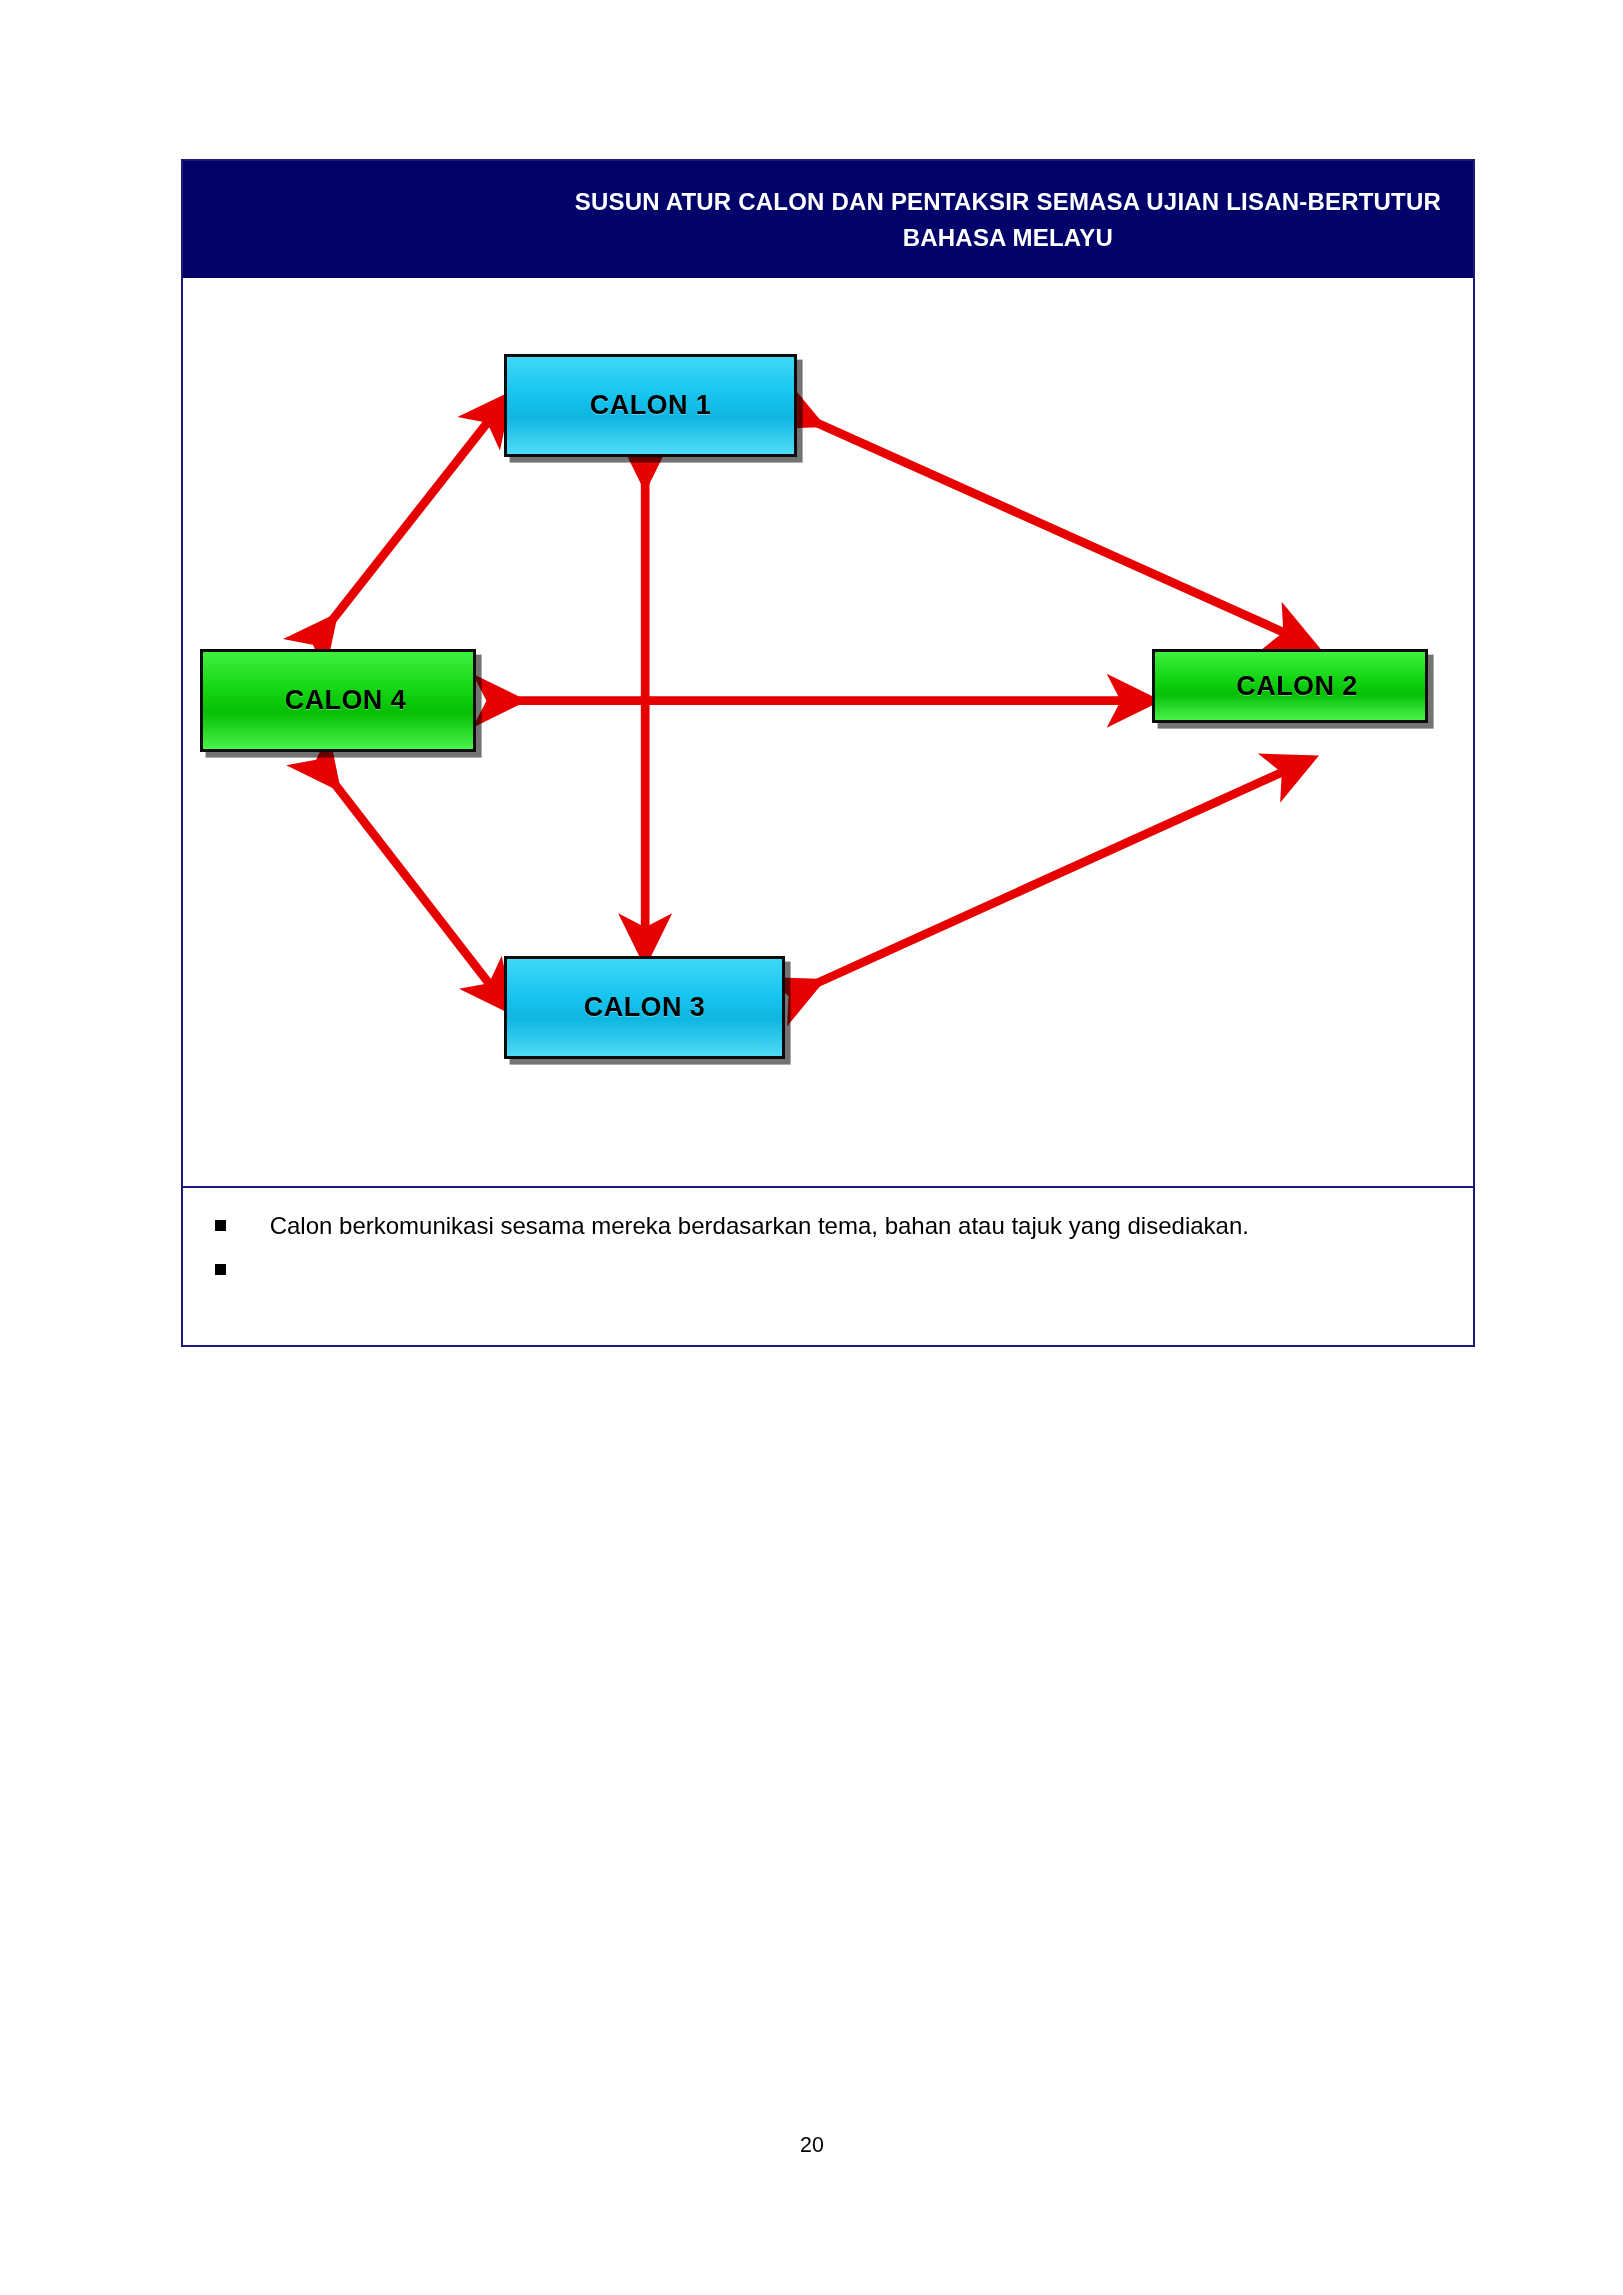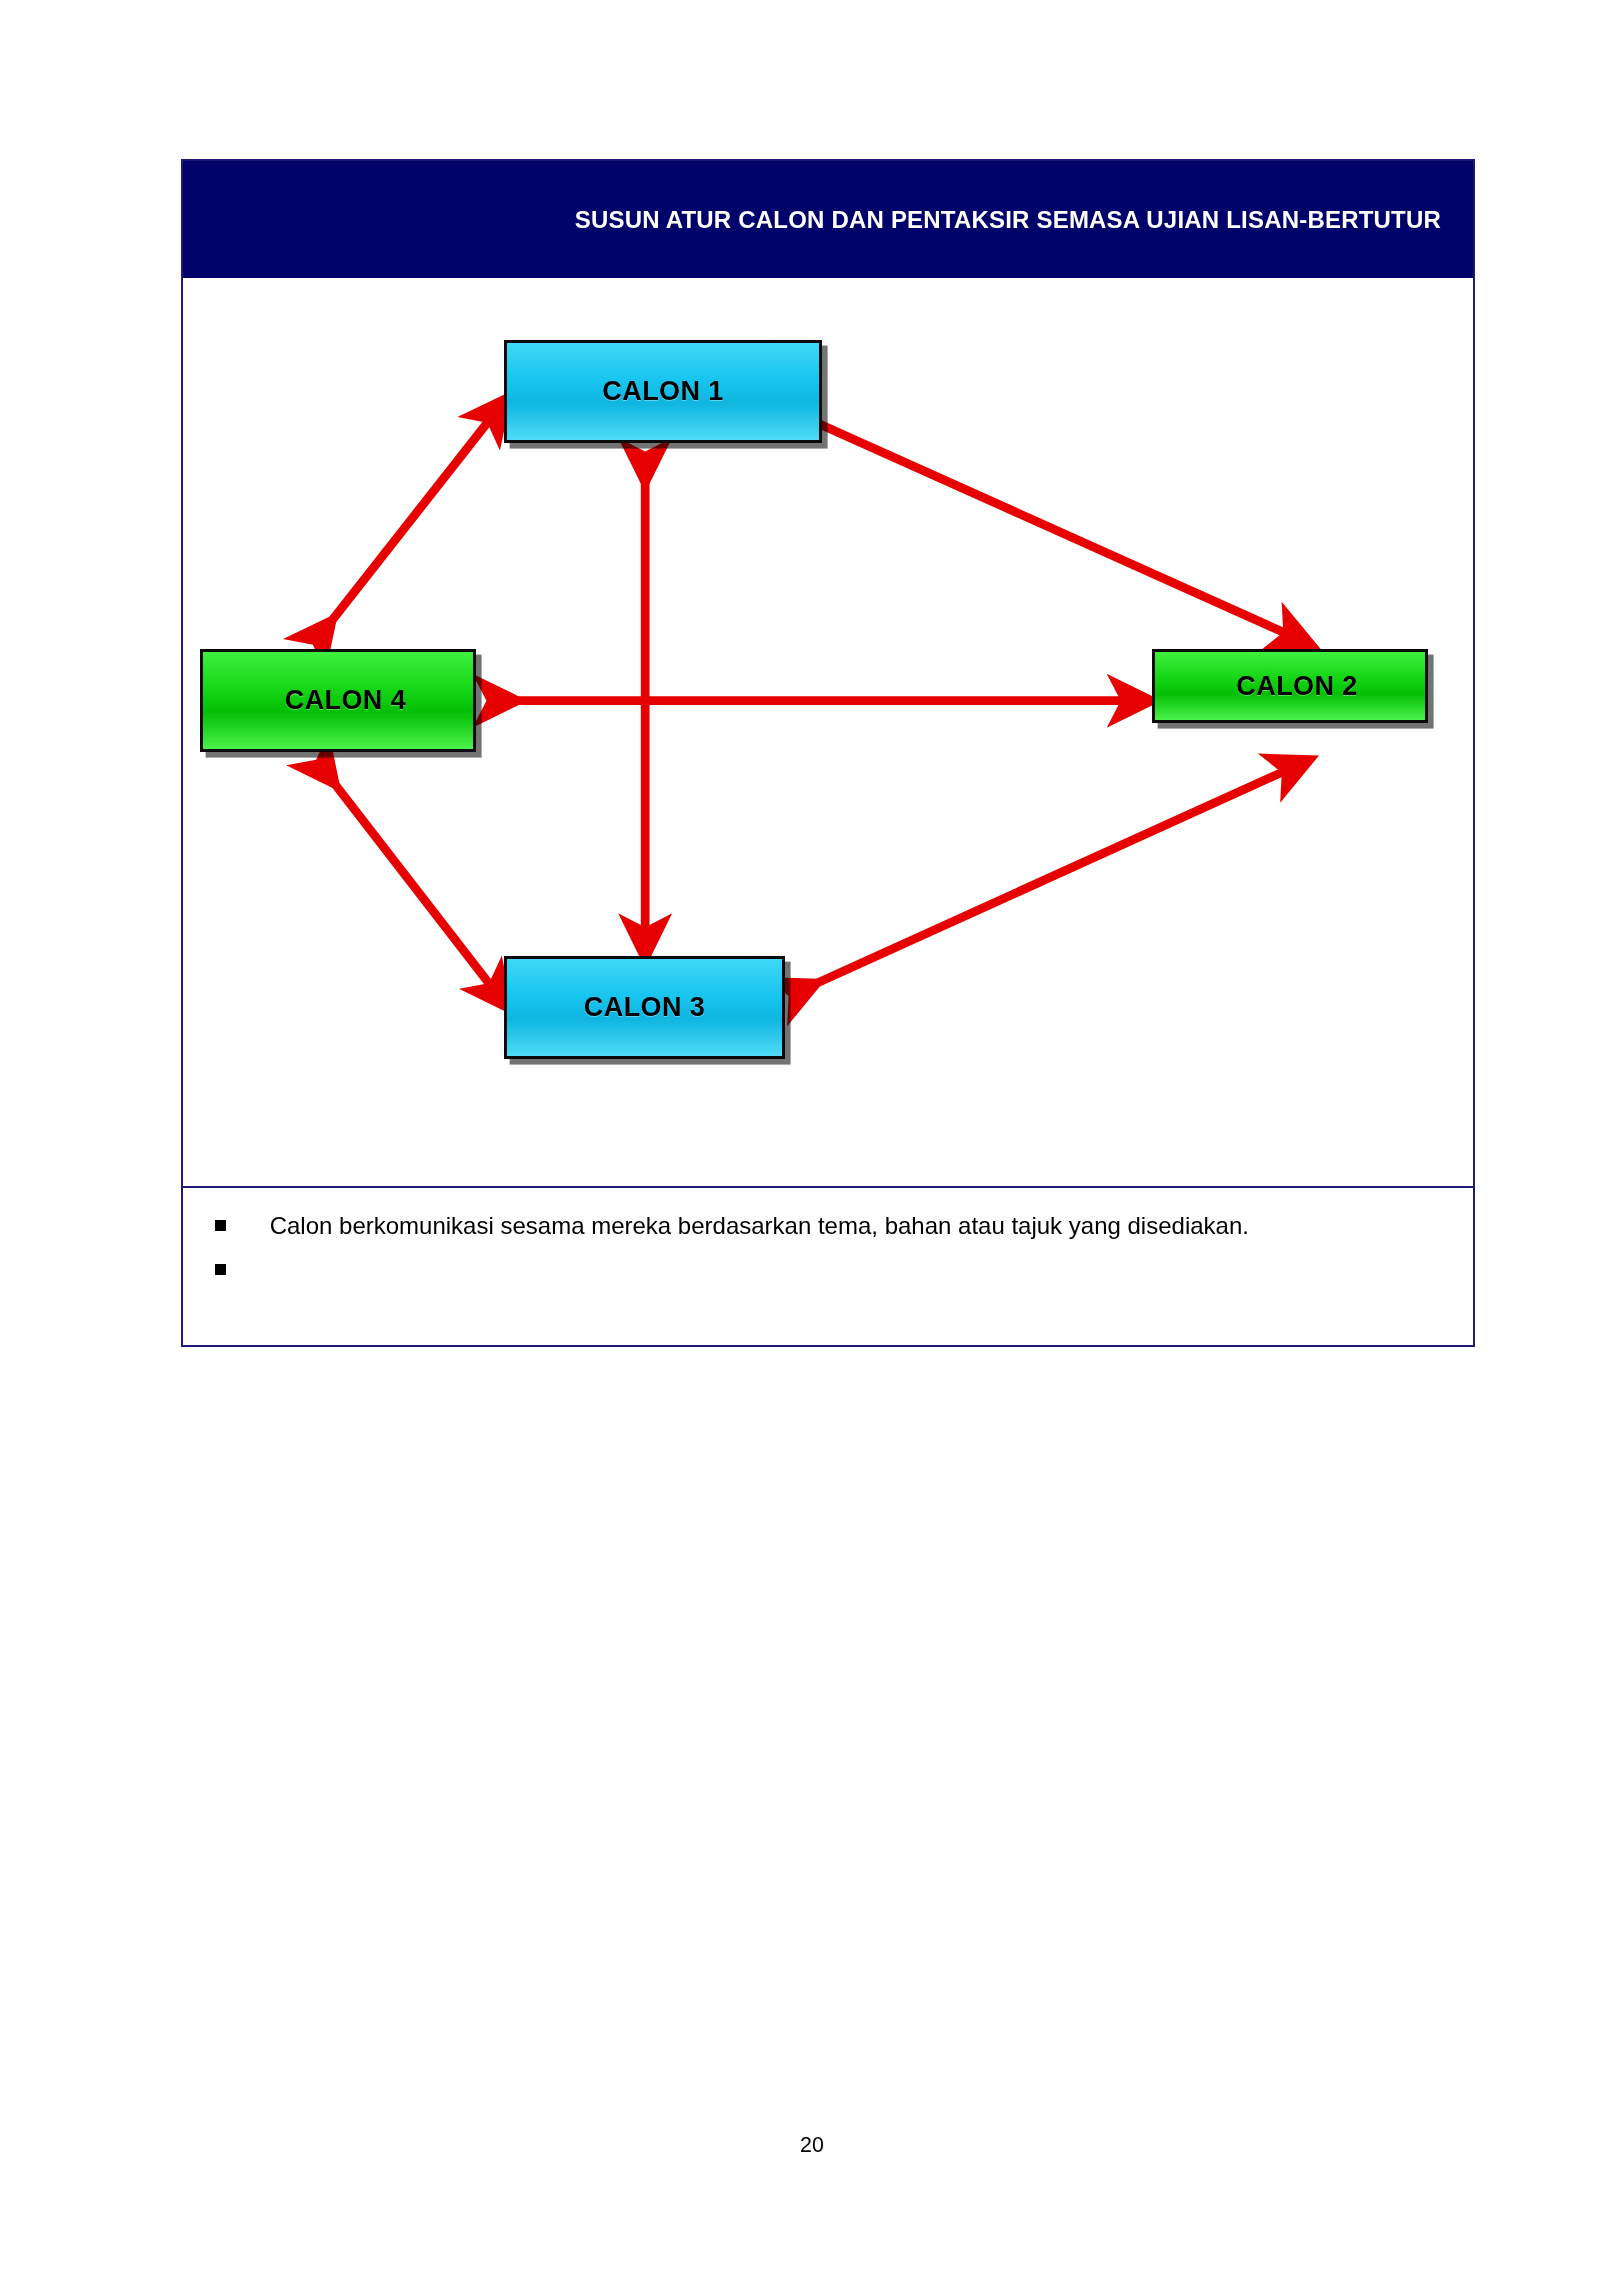--- a/index.html
+++ b/index.html
@@ -94,21 +94,21 @@
     text-shadow: 0 0.8px 0 rgba(255,255,255,0.35);
   }
   .node-cyan {
     background: linear-gradient(180deg,#3fd8f7 0%, #17c5ef 38%, #0fb6e0 62%, #4fdcf8 100%);
   }
   .node-green {
     background: linear-gradient(180deg,#3ef03e 0%, #15d615 38%, #05bf05 62%, #4af24a 100%);
     padding-left: 14px;
   }
 
-  #node-calon1 { left: 321px; top: 62px;  width: 318px; height: 103px; }
+  #node-calon1 { left: 321px; top: 76px;  width: 293px; height: 103px; }
   #node-calon2 { left: 969px; top: 371px; width: 276px; height: 74px; }
   #node-calon3 { left: 321px; top: 678px; width: 281px; height: 103px; }
   #node-calon4 { left: 17.4px;  top: 371px; width: 276px; height: 103px; }
 
   
   .bullets-cell {
     padding: 20.6px 32px 16px 17.4px;
     box-sizing: border-box;
     background: #ffffff;
   }
@@ -146,20 +146,21 @@
 </head>
 <body>
 
 <div class="page">
 
   <div class="doc-table">
 
     <div class="banner">
       <div>
         <div class="banner-title">SUSUN ATUR CALON DAN PENTAKSIR SEMASA UJIAN LISAN-BERTUTUR</div>
+        <div class="banner-title">BAHASA MELAYU</div>
       </div>
     </div>
 
     <div class="diagram-cell">
       <div class="diagram-stage">
 
         <svg class="diagram-svg" width="1289" height="908" viewBox="0 0 1626 1145">
           <defs>
             <marker id="ah" markerWidth="7" markerHeight="7" refX="3.1" refY="3.5" orient="auto" markerUnits="strokeWidth">
               <path d="M0.3,0.4 L6.6,3.5 L0.3,6.6 L1.9,3.5 Z" fill="#e60000"></path>

